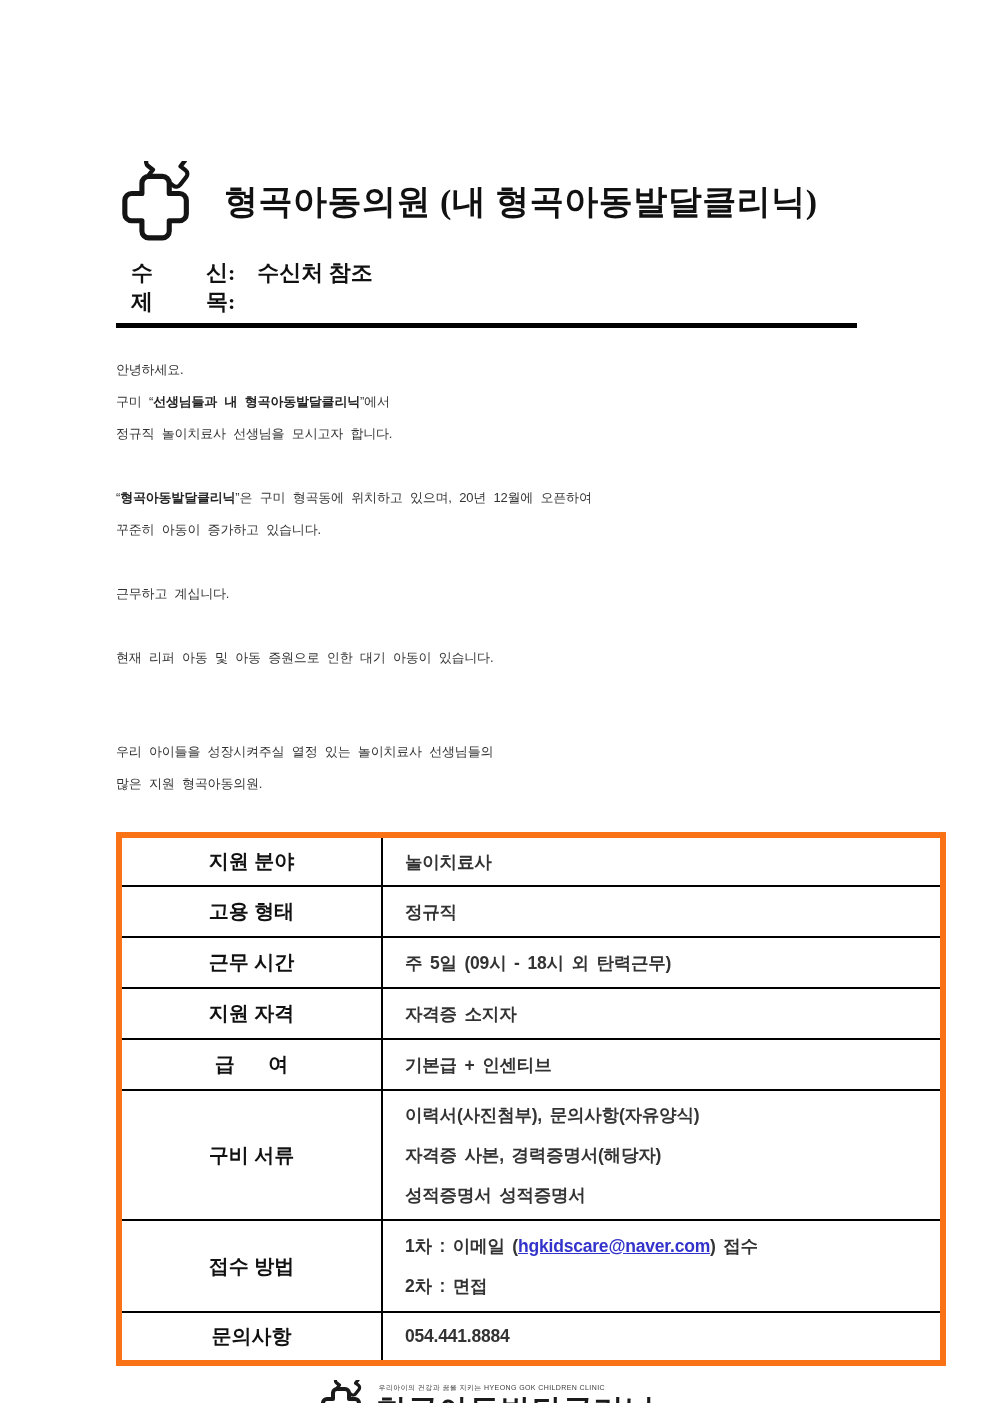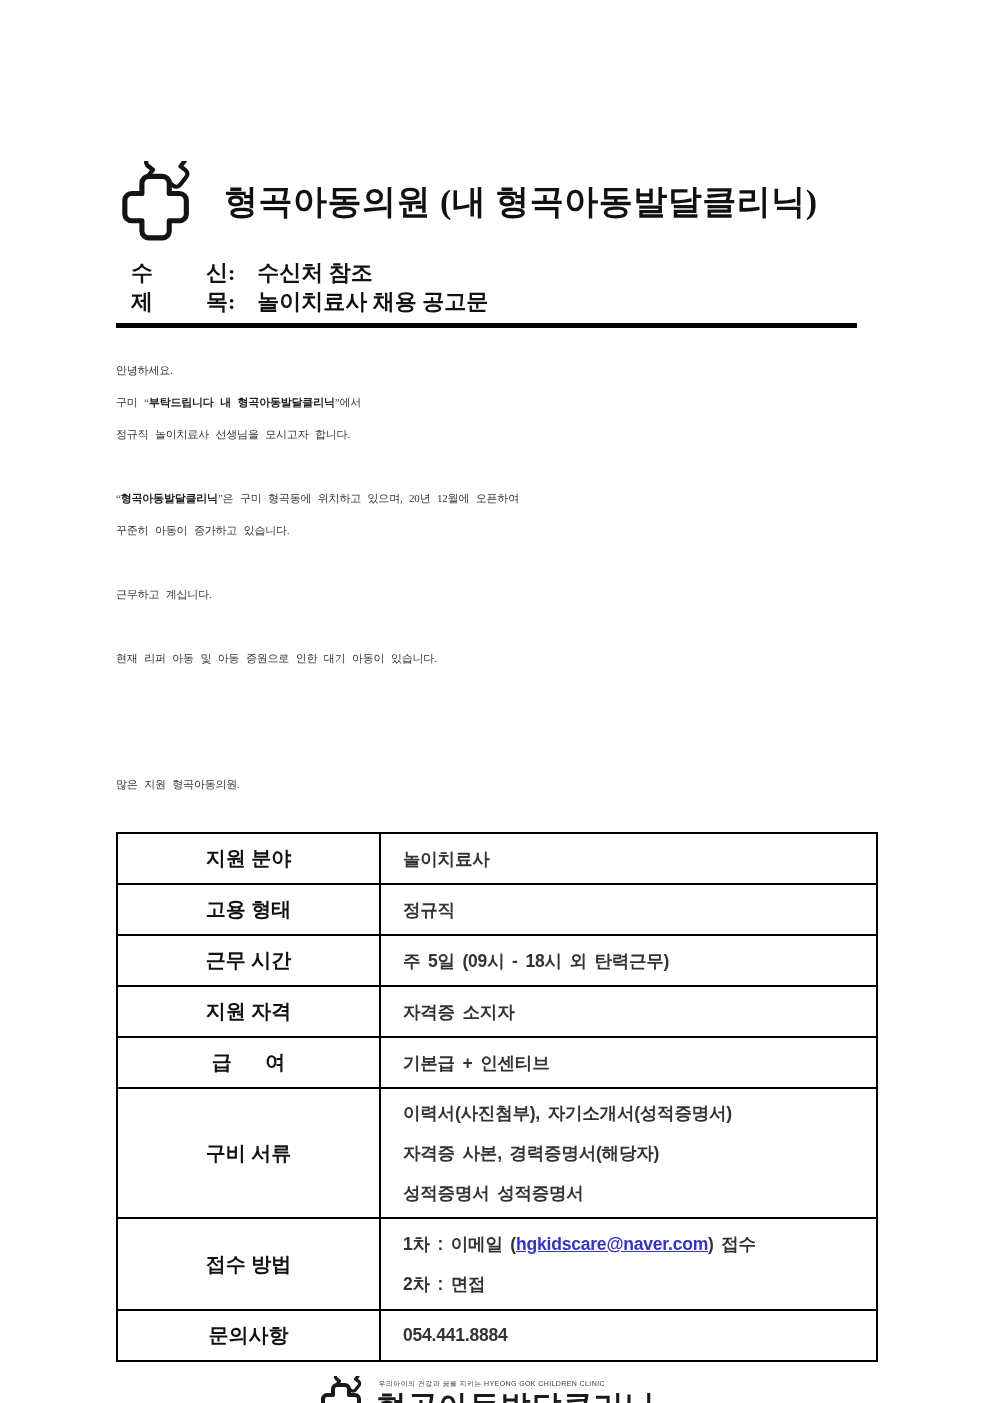--- a/index.html
+++ b/index.html
@@ -26,28 +26,28 @@
     font-family: "Liberation Serif", serif; font-weight: 700;
     font-size: 22px; color: #111; }
   .doc-field { display: flex; line-height: 29px; }
   .doc-field .fl-a { width: 75px; }
   .doc-field .fl-b { margin-right: 22px; }
   .double-rule {
     margin-top: 7px; height: 3px;
     border-top: 3px solid #000; border-bottom: 2px solid #000;
   }
   
-  .body-text { margin-top: 26px; font-size: 11px; line-height: 32px;
-    word-spacing: 4px; letter-spacing: -0.2px; font-family: Liberation Serif, serif; }
+  .body-text { margin-top: 26px; font-size: 13px; line-height: 32px;
+    word-spacing: 4px; letter-spacing: -0.2px; }
   .body-text p { margin-bottom: 32px; }
   .body-text p.tight { margin-bottom: 30px; }
   .body-text b { color: #222; }
   
-  table.details { border-collapse: collapse; width: 762px; margin-top: 16px;
-    border: 1px solid #f97316; }
+  table.details { border-collapse: collapse; width: 830px; margin-top: 16px;
+    border: 6px solid #f97316; }
   table.details th, table.details td { border: 2px solid #000; }
   table.details th {
     width: 263px; text-align: center; vertical-align: middle;
     font-size: 20px; font-weight: 700; color: #111;
     font-family: "Liberation Sans", sans-serif;
   }
   table.details td {
     font-size: 17.5px; color: #333; padding: 4px 10px 4px 22px;
     vertical-align: middle; letter-spacing: -0.2px; word-spacing: 3px; font-weight: bold;
   }
@@ -83,43 +83,42 @@
 
   <div class="doc-fields">
     <div class="doc-field">
       <span class="fl-a">수</span>
       <span class="fl-b">신:</span>
       <span class="fl-v">수신처 참조</span>
     </div>
     <div class="doc-field">
       <span class="fl-a">제</span>
       <span class="fl-b">목:</span>
-      <span class="fl-v">놀이치료사 채용 공고문</span>
     </div>
   </div>
   <div class="double-rule"></div>
 
   <div class="body-text">
     <p>
       <span class="ln">안녕하세요.</span><br>
-      <span><span>구미 “</span><b>부탁드립니다 내 형곡아동발달클리닉</b><span>”에서</span></span><br>
+      <span><span>구미 “</span><b>선생님들과 내 형곡아동발달클리닉</b><span>”에서</span></span><br>
       <span>정규직 놀이치료사 선생님을 모시고자 합니다.</span>
     </p>
     <p>
       <span><span>“</span><b>형곡아동발달클리닉</b><span>”은 구미 형곡동에 위치하고 있으며, 20년 12월에 오픈하여</span></span><br>
       <span>꾸준히 아동이 증가하고 있습니다.</span><br>
       <br>
       <span>근무하고 계십니다.</span>
     </p>
     <p class="tight">
       <span>현재 리퍼 아동 및 아동 증원으로 인한 대기 아동이 있습니다.</span>
     </p>
     <p>
       <br>
-      <br>
+      <span>우리 아이들을 성장시켜주실 열정 있는 놀이치료사 선생님들의</span><br>
       <span>많은 지원 형곡아동의원.</span>
     </p>
   </div>
 
   <table class="details">
     <tbody>
       <tr class="r-simple">
         <th>지원 분야</th>
         <td>놀이치료사</td>
       </tr>
@@ -135,21 +134,21 @@
         <th>지원 자격</th>
         <td>자격증 소지자</td>
       </tr>
       <tr class="r-simple">
         <th>급&nbsp;&nbsp;&nbsp;&nbsp;&nbsp;&nbsp;여</th>
         <td>기본급 + 인센티브</td>
       </tr>
       <tr class="r-docs">
         <th>구비 서류</th>
         <td>
-          <div class="cell-line">이력서(사진첨부), 자기소개서(성적증명서)</div>
+          <div class="cell-line">이력서(사진첨부), 문의사항(자유양식)</div>
           <div class="cell-line">자격증 사본, 경력증명서(해당자)</div>
           <div class="cell-line">성적증명서 성적증명서</div>
         </td>
       </tr>
       <tr class="r-apply">
         <th>접수 방법</th>
         <td>
           <div class="cell-line">
             <span>1차 : 이메일 (</span><a class="email-link" style="color:#3333cc">hgkidscare@naver.com</a><span>) 접수</span>
           </div>

